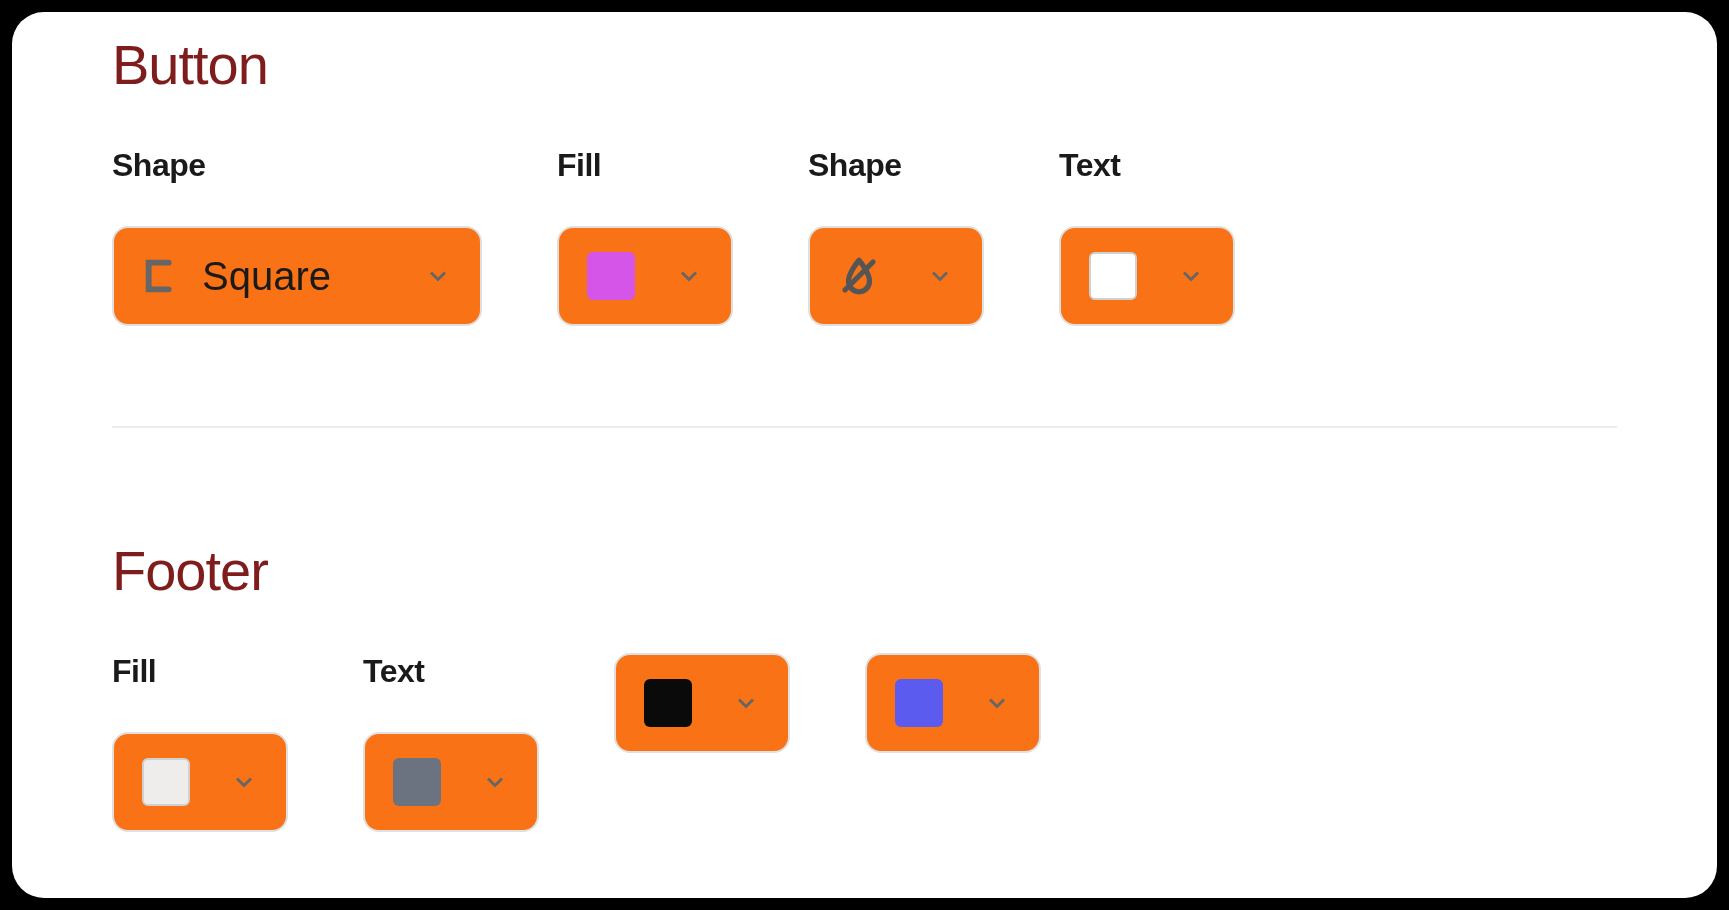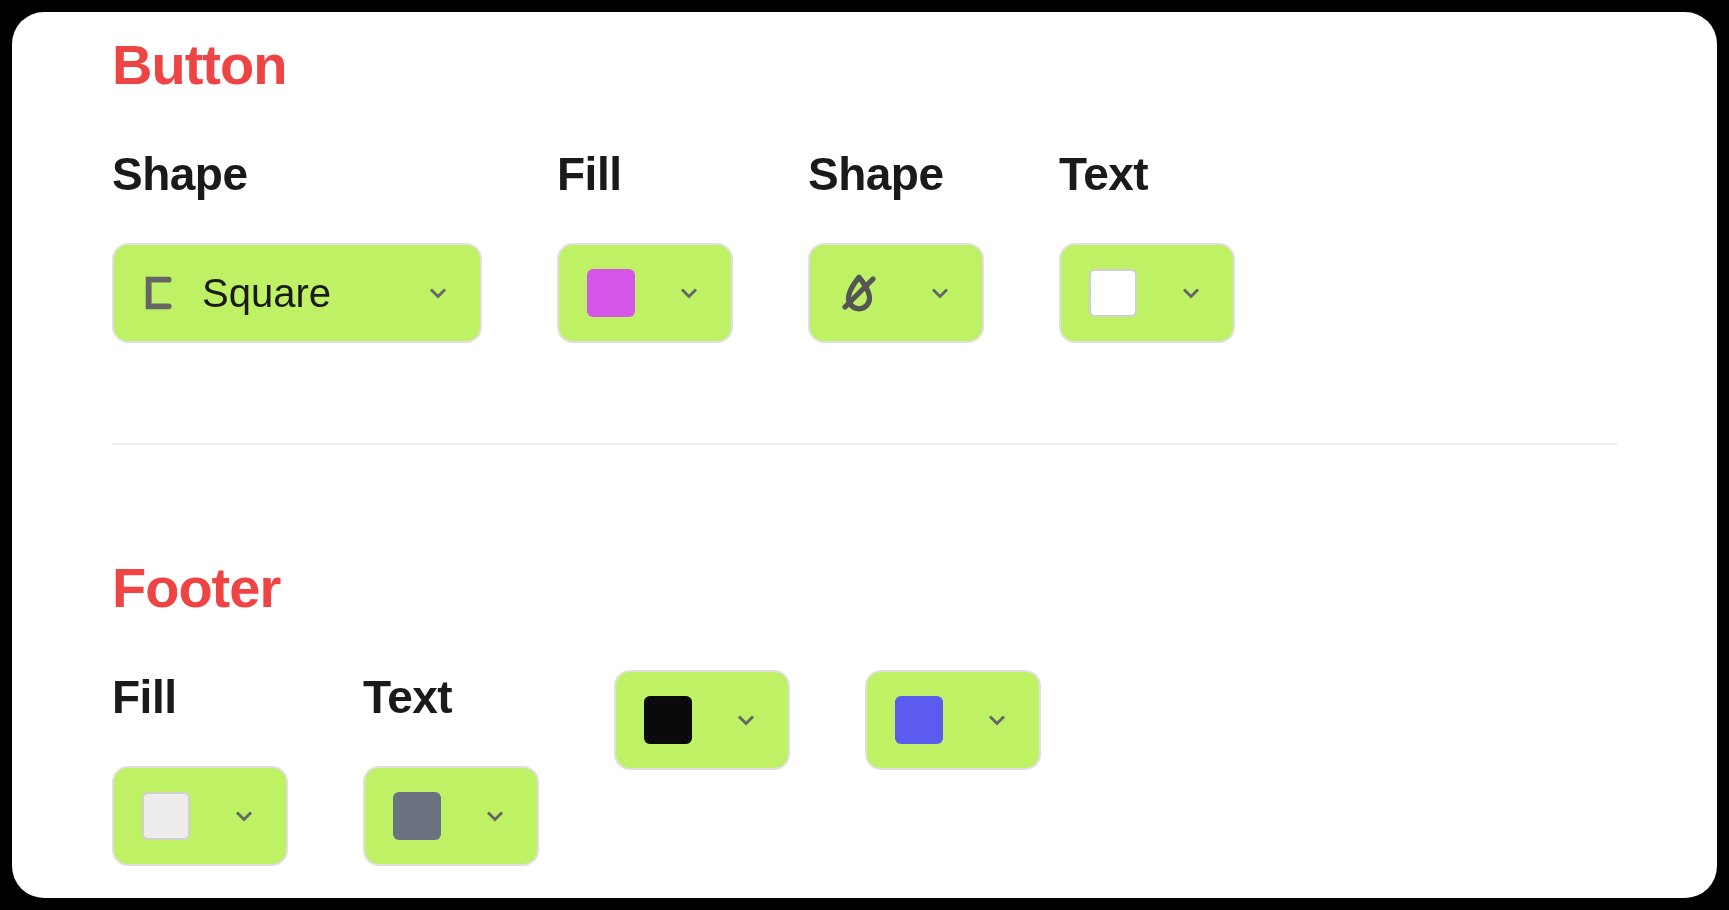--- a/index.html
+++ b/index.html
@@ -19,48 +19,48 @@
     .panel {
       background: #fff;
       width: 1705px;
       height: 886px;
       border-radius: 32px;
       padding: 20px 100px 40px 100px;
       overflow: hidden;
     }
     .section-title {
       font-size: 56px;
-      font-weight: 700;
-      color: #ef4444;
+      font-weight: 400;
+      color: #7f1d1d;
       letter-spacing: -1px;
       margin-bottom: 50px;
     }
     .row {
       display: flex;
       gap: 75px;
       align-items: flex-start;
     }
     .field {
       display: flex;
       flex-direction: column;
     }
     .field-label {
-      font-size: 46px;
+      font-size: 32px;
       font-weight: 700;
       color: #1a1a1a;
       margin-bottom: 42px;
       letter-spacing: -0.5px;
     }
     .dropdown {
       display: flex;
       align-items: center;
       border: 2px solid #e0e0e0;
       border-radius: 16px;
       padding: 24px 28px;
-      background: #bef264;
+      background: #f97316;
       cursor: pointer;
       gap: 20px;
       height: 100px;
     }
     .dropdown.wide {
       width: 370px;
       justify-content: flex-start;
     }
     .dropdown.narrow {
       width: 176px;

